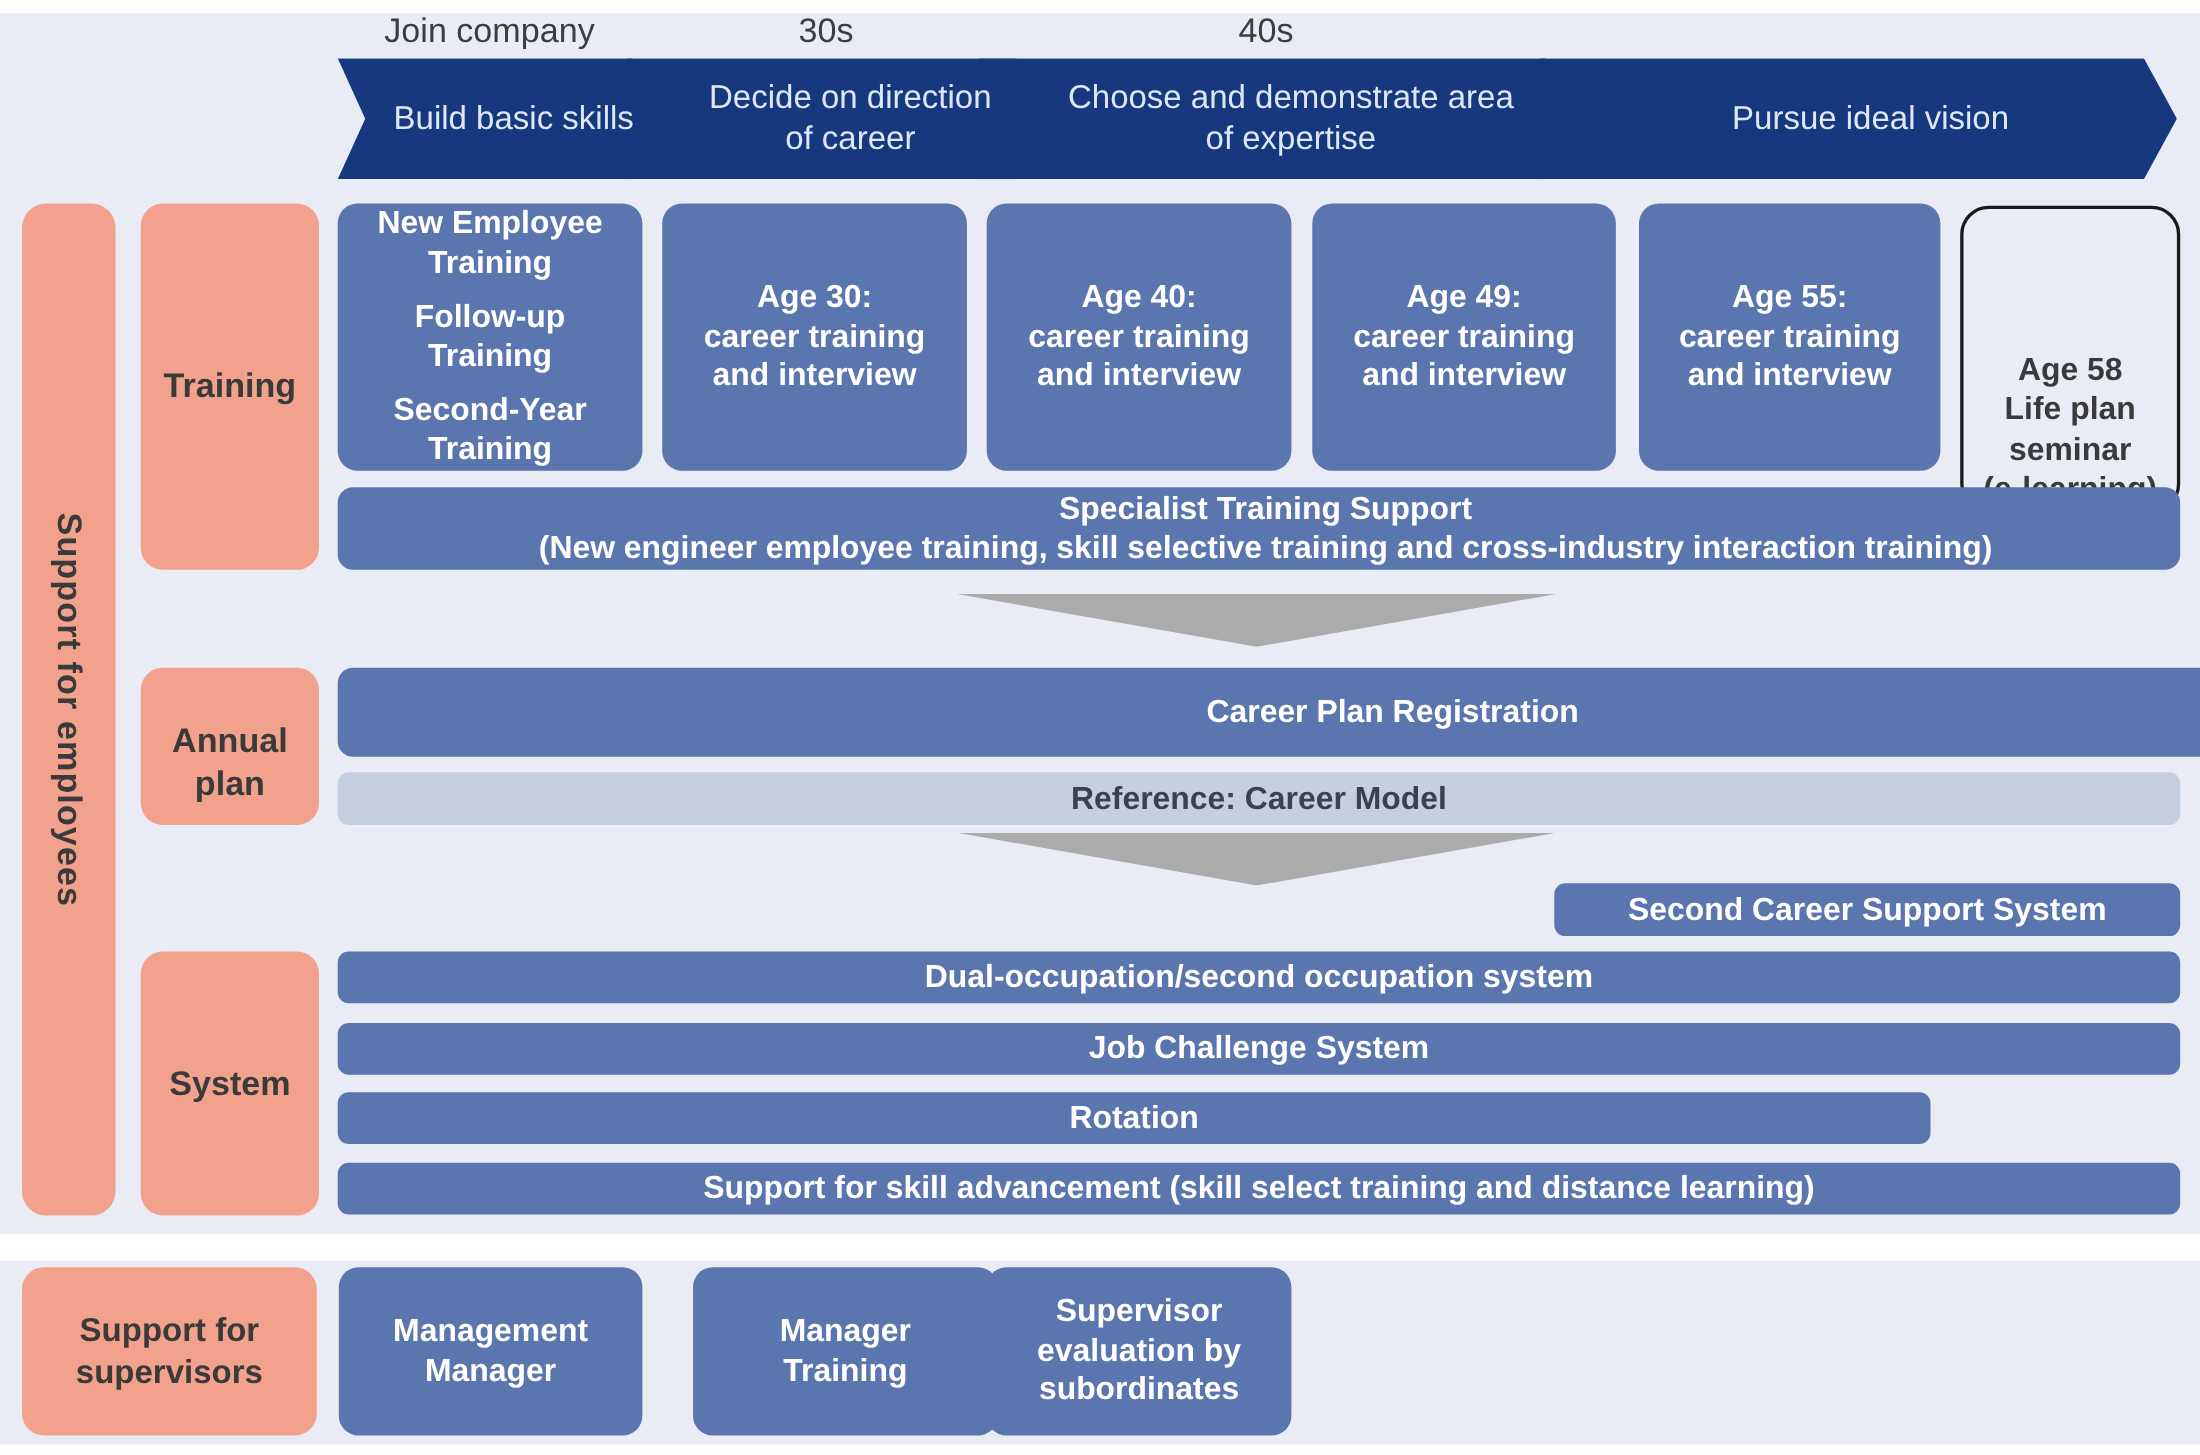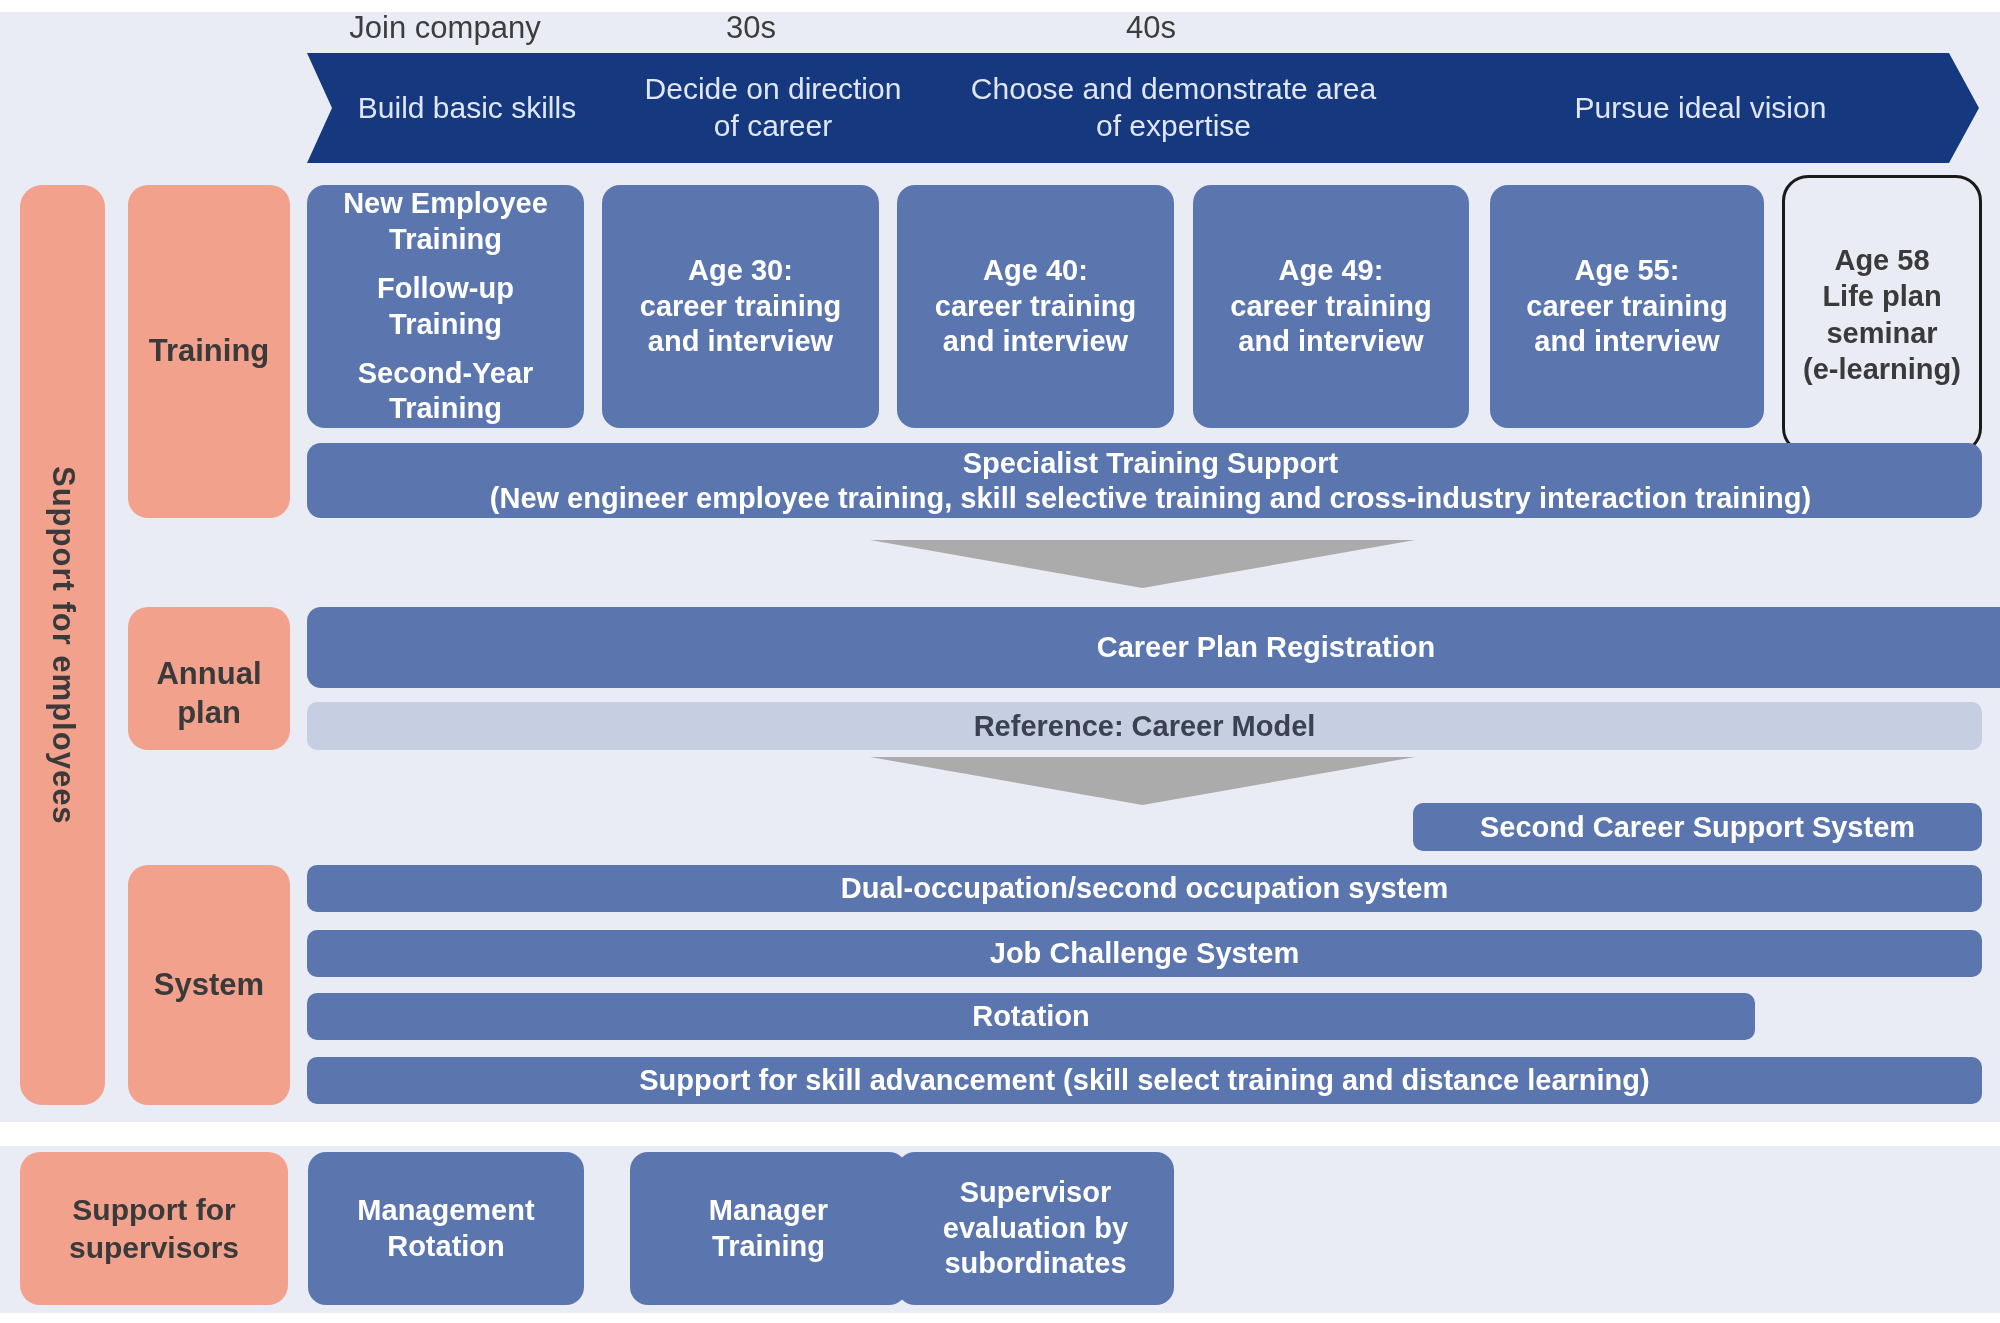--- a/index.html
+++ b/index.html
@@ -90,21 +90,21 @@
     <span class="inner-narrow">career training and interview</span>
   </div>
   <div class="abs bluebox" style="left:1193px;top:185px;width:276px;height:243px;">
     <span>Age 49:</span>
     <span class="inner-narrow">career training and interview</span>
   </div>
   <div class="abs bluebox" style="left:1490px;top:185px;width:274px;height:243px;">
     <span>Age 55:</span>
     <span class="inner-narrow">career training and interview</span>
   </div>
-  <div class="abs outline-box" style="left:1782px;top:175px;width:200px;height:279px;">
+  <div class="abs outline-box" style="left:1782px;top:187px;width:200px;height:279px;justify-content:flex-end;">
     <span>Age 58</span>
     <span style="max-width:150px;">Life plan seminar</span>
     <span>(e-learning)</span>
   </div>
 
   <div class="abs bluebar" style="left:307px;top:443px;width:1675px;height:75px;border-radius:14px;padding-left:12px;">
     <span>Specialist Training Support</span>
     <span>(New engineer employee training, skill selective training and cross-industry interaction training)</span>
   </div>
 
@@ -119,21 +119,21 @@
 
   <div class="abs bluebar" style="left:307px;top:865px;width:1675px;height:47px;">Dual-occupation/second occupation system</div>
   <div class="abs bluebar" style="left:307px;top:930px;width:1675px;height:47px;">Job Challenge System</div>
   <div class="abs bluebar" style="left:307px;top:993px;width:1448px;height:47px;">Rotation</div>
   <div class="abs bluebar" style="left:307px;top:1057px;width:1675px;height:47px;">Support for skill advancement (skill select training and distance learning)</div>
 
   <div class="abs salmon" style="left:20px;top:1152px;width:268px;height:153px;font-size:30px;">
     <div style="max-width:180px;">Support for supervisors</div>
   </div>
   <div class="abs bluebox" style="left:308px;top:1152px;width:276px;height:153px;">
-    <div class="inner-narrow">Management Rotation</div>
+    <div class="inner-narrow">Management Manager</div>
   </div>
   <div class="abs bluebox" style="left:602px;top:1152px;width:277px;height:153px;margin-left:28px;">
     <div style="max-width:180px;">Manager Training</div>
   </div>
   <div class="abs bluebox" style="left:897px;top:1152px;width:277px;height:153px;">
     <div class="inner-narrow">Supervisor evaluation by subordinates</div>
   </div>
 
 </div>
 

